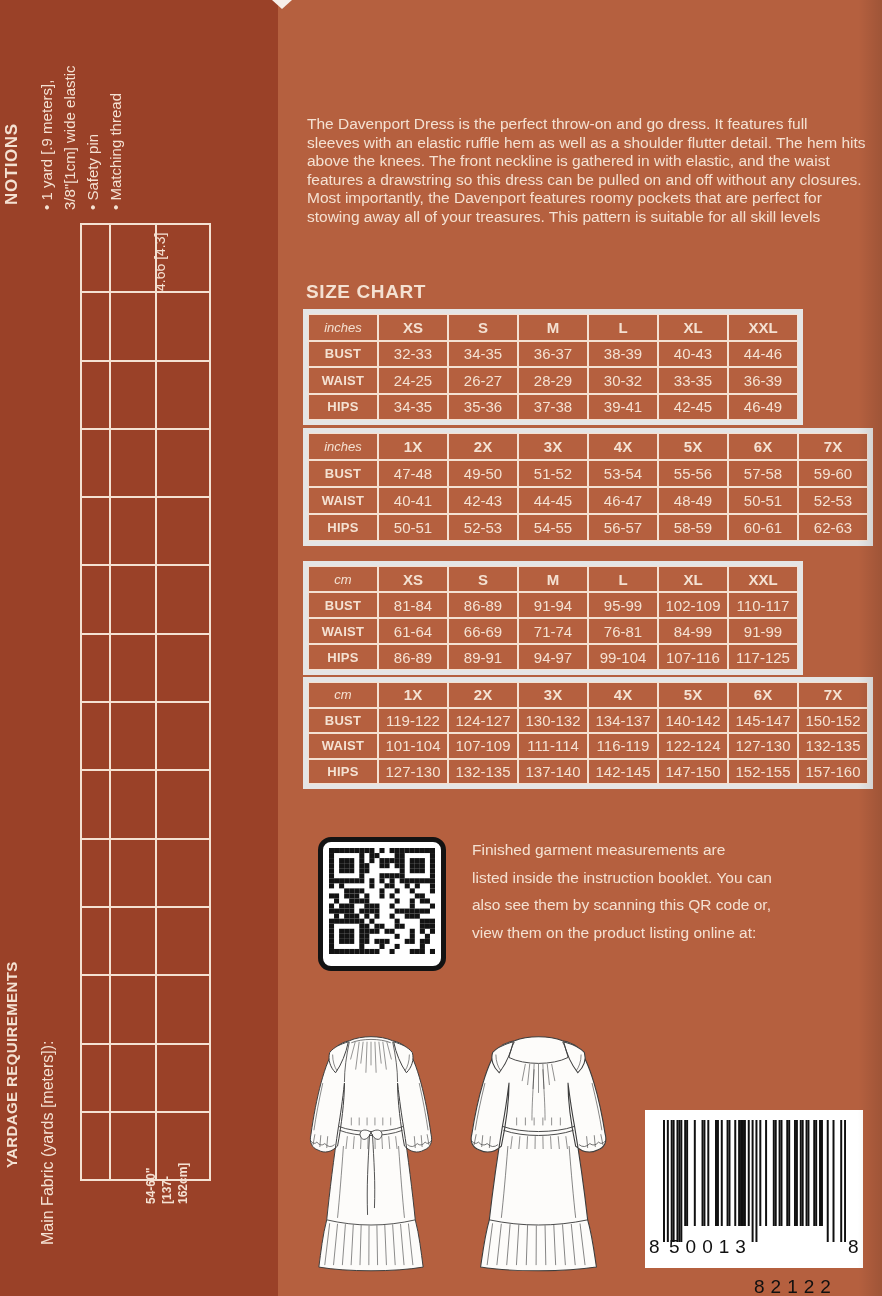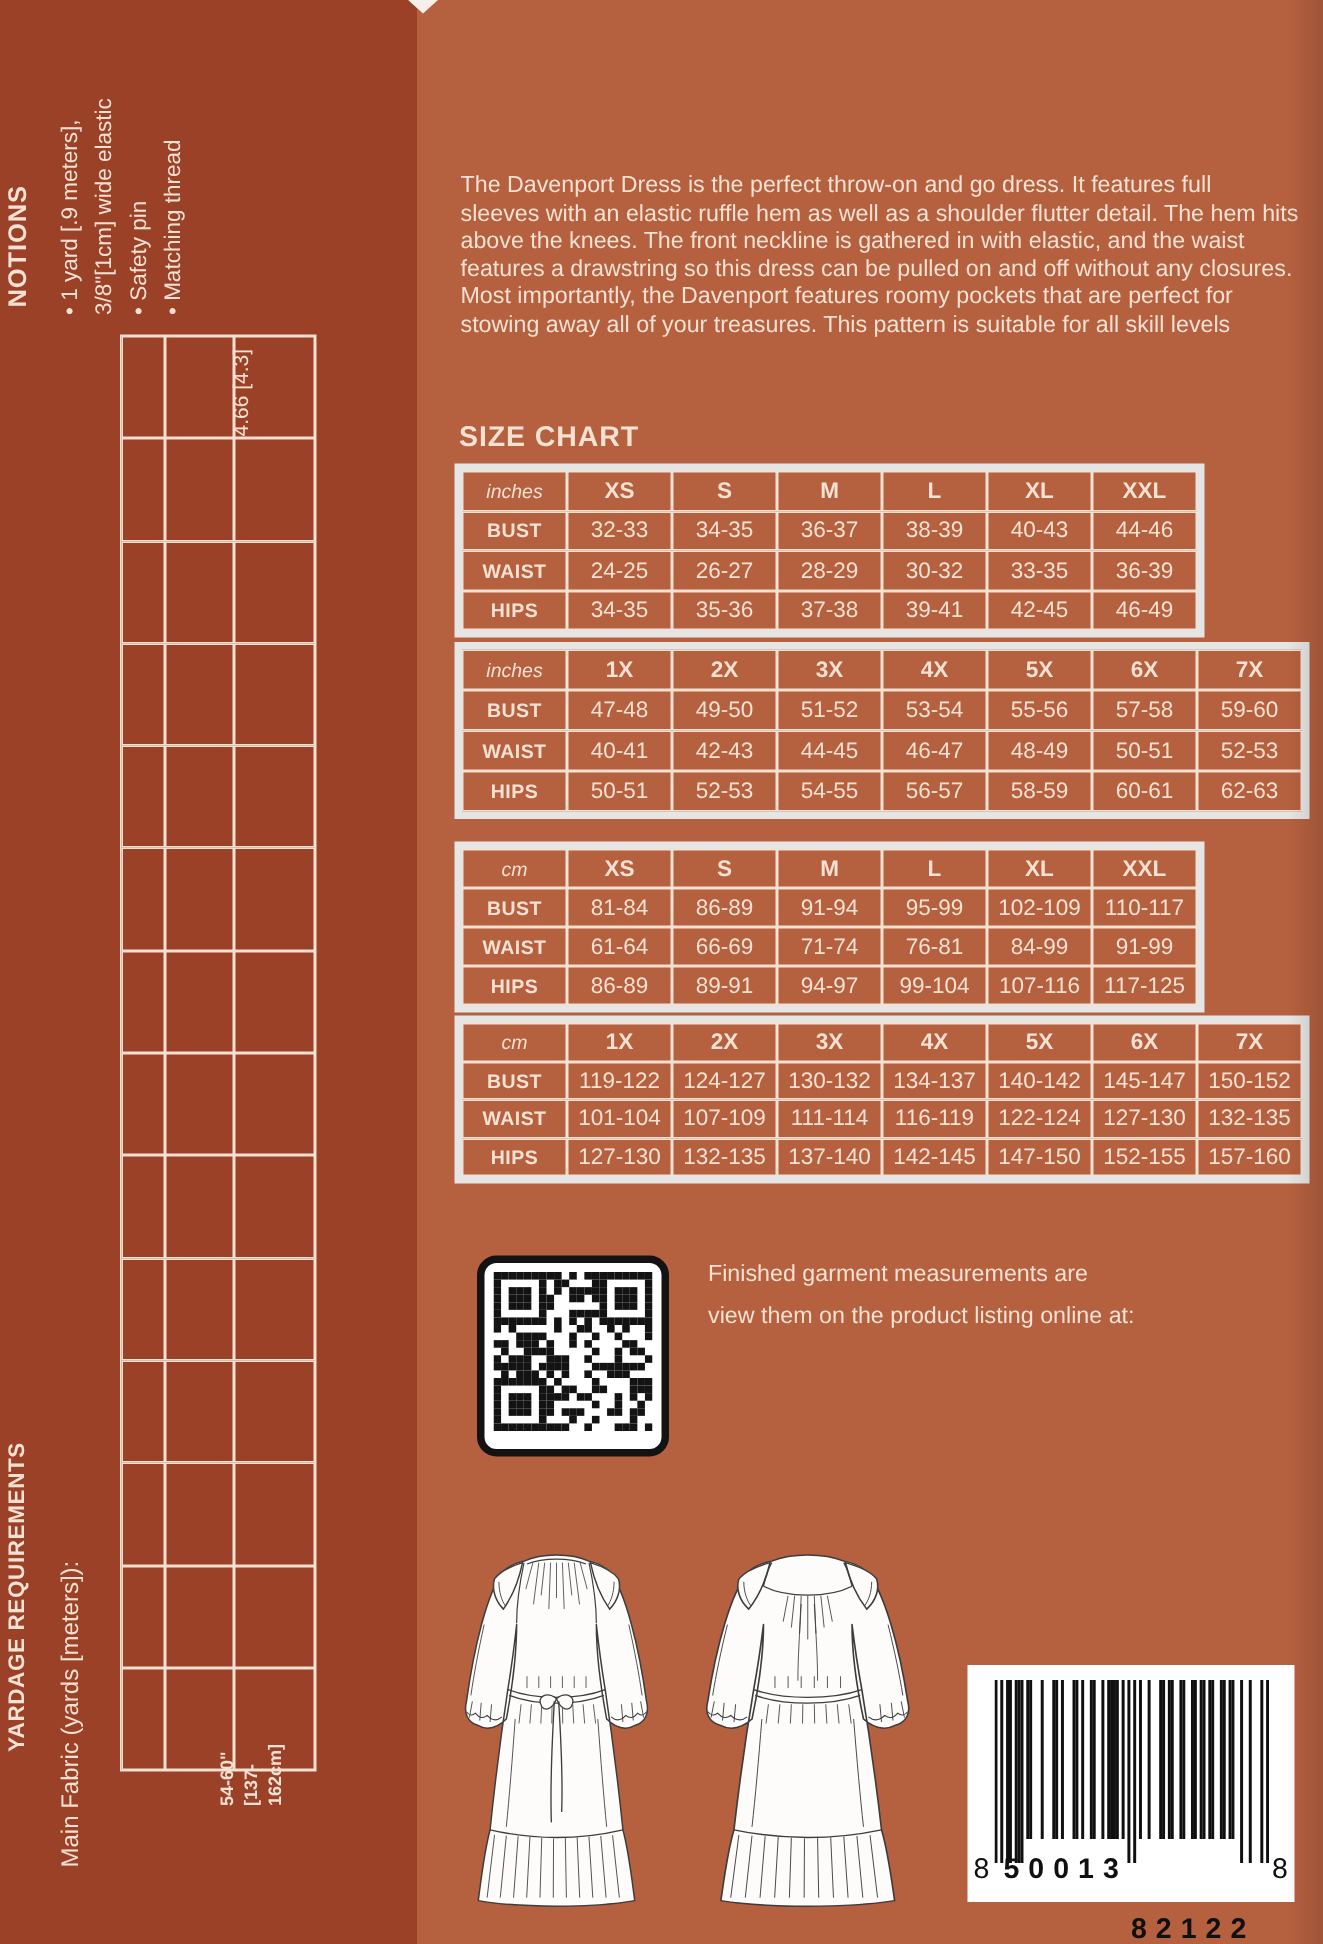--- a/index.html
+++ b/index.html
@@ -30,21 +30,21 @@
   .tbl .unit{font-style:italic;font-size:13px;}
   .tbl .rowlab{font-weight:bold;font-size:13px;letter-spacing:.3px;}
   .ygrid{position:absolute;left:80px;top:223px;display:grid;border:1.5px solid #f4e1d2;
         grid-template-columns:29px 46px 54px;}
   .ygrid .ycell{border:1px solid #f4e1d2;}
   .qr-box{position:absolute;left:318px;top:837px;width:106px;height:112px;background:#ffffff;
         border:5px solid #131313;border-radius:13px;padding:6px;}
   .qr-text{position:absolute;left:472px;top:836px;color:#f4e1d2;font-size:15.5px;line-height:27.5px;}
   .barcode-box{position:absolute;left:645px;top:1110px;width:218px;height:158px;background:#ffffff;}
   .bc-digit{position:absolute;color:#101010;font-size:19px;top:126px;}
-  .bc-group{letter-spacing:6px;text-align:right;width:80px;font-weight:bold;}
+  .bc-group{letter-spacing:6px;text-align:right;width:80px;}
   .dress{position:absolute;top:1026px;}
 </style>
 </head>
 <body>
 
 <div class="page">
   <div class="panel-left"></div>
   <div class="notch"></div>
 
   <div class="rot t-notions">NOTIONS</div>
@@ -487,20 +487,22 @@
         <rect x="40.5" y="90" width="4.5" height="4.5" fill="#131313"></rect>
         <rect x="54" y="90" width="4.5" height="4.5" fill="#131313"></rect>
         <rect x="72" y="90" width="4.5" height="4.5" fill="#131313"></rect>
         <rect x="76.5" y="90" width="4.5" height="4.5" fill="#131313"></rect>
         <rect x="81" y="90" width="4.5" height="4.5" fill="#131313"></rect>
         <rect x="90" y="90" width="4.5" height="4.5" fill="#131313"></rect>
       </svg>
   </div>
   <div class="qr-text" id="qr-text">
       <div>Finished garment measurements are</div>
+      <div>listed inside the instruction booklet. You can</div>
+      <div>also see them by scanning this QR code or,</div>
       <div>view them on the product listing online at:</div>
     </div>
 
   <svg class="dress" id="dress-front" style="left:302px;" width="138" height="246" viewBox="0 0 140 250">
       <path d="M48,15 C60,9.5 80,9.5 92,15 C97,16 102,18 106,22 C117,36 126,74 131,110 C133,118 130,124 124,126 C117,130 110,128 104,122 C100,101 97,76 97,58 C99,76 101,90 103,102 C108,135 112,168 115,197 C119,212 121,230 123,245 C95,250 45,250 17,245 C19,230 21,212 25,197 C28,168 32,135 37,102 C39,90 41,76 43,58 C43,76 40,101 36,122 C30,128 23,130 16,126 C10,124 7,118 9,110 C14,74 23,36 34,22 C38,18 43,16 48,15 Z" fill="#fdfcfa" stroke="#3d3d3d" stroke-width="1" stroke-linejoin="round"></path>
       <path d="M21,58 C17,76 14,92 12,106 M119,58 C123,76 126,92 128,106" fill="none" stroke="#3d3d3d" stroke-width="0.6"></path>
       <path d="M9,117 Q12,121 15,118 Q19,123 23,119.5 Q28,125 33,120.5 M107,120.5 Q112,125 117,119.5 Q121,123 125,118 Q128,121 131,117" fill="none" stroke="#3d3d3d" stroke-width="0.7"></path>
       <path d="M13,110 L11,121 M19,111 L18,123 M26,112 L25,124 M114,112 L115,124 M121,111 L122,123 M127,110 L129,121" stroke="#3d3d3d" stroke-width="0.6"></path>
       <path d="M37,102 C55,109 85,109 103,102 M38,106 C56,113 84,113 102,106" fill="none" stroke="#3d3d3d" stroke-width="0.9"></path>
       <path d="M46,112 L44.56,125 M53,112 L51.98,125 M60,112 L59.4,125 M67,112 L66.82,125 M74,112 L74.24,125 M81,112 L81.66,125 M88,112 L89.08,125 M95,112 L96.5,125 M50,93 L50,101 M58,93 L58,101 M66,93 L66,101 M74,93 L74,101 M82,93 L82,101 M90,93 L90,101 " stroke="#3d3d3d" stroke-width="0.55" fill="none"></path>

